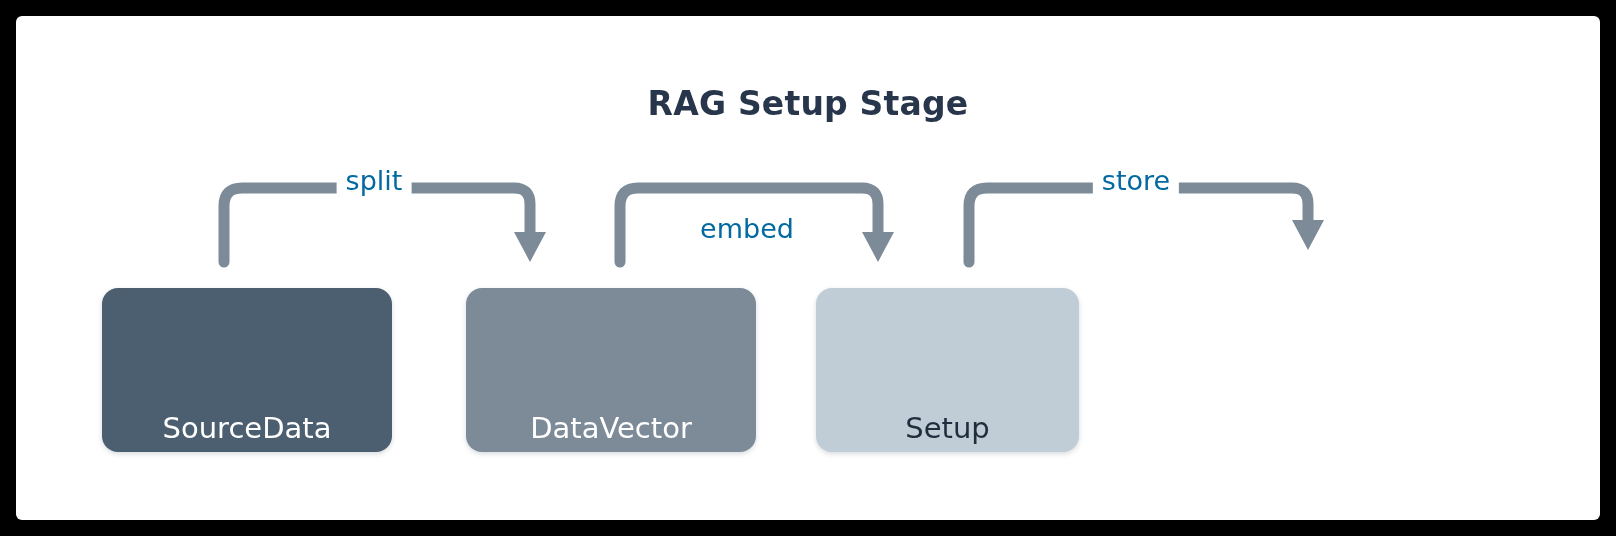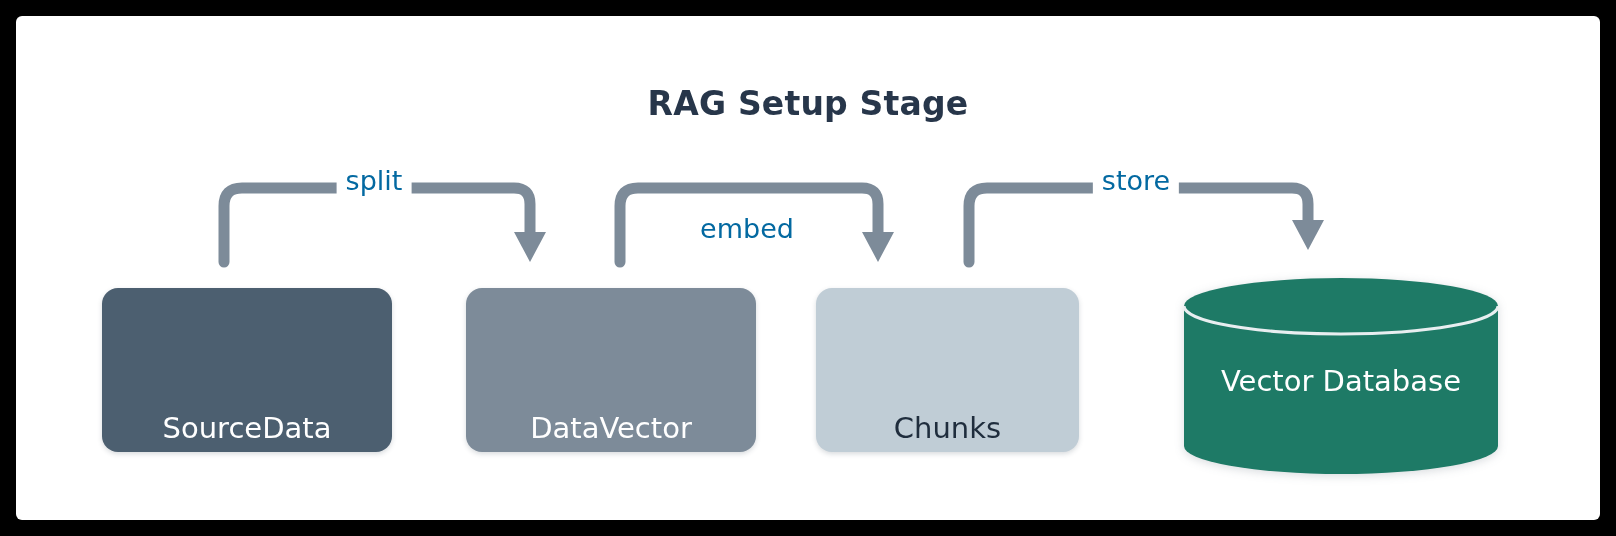--- a/index.html
+++ b/index.html
@@ -165,26 +165,18 @@
       <div class="node-line">Source</div>
       <div class="node-line">Data</div>
     </div>
 
     <div class="node-box" id="node-data-chunks">
       <div class="node-line">Data</div>
       <div class="node-line">Vector</div>
     </div>
 
     <div class="node-box" id="node-vector-embeddings">
-      <div class="node-line">Chunks</div>
+      <div class="node-line">Setup</div>
     </div>
 
-    <div id="node-vector-database">
-      <svg width="314" height="196" viewBox="0 0 314 196">
-        <path d="M0,28 L0,168 A157,28 0 0 0 314,168 L314,28 Z" fill="#1e7a66"></path>
-        <ellipse cx="157" cy="28" rx="157" ry="28" fill="#1e7a66"></ellipse>
-        <path d="M0,28 A157,28 0 0 0 314,28" fill="none" stroke="#e8eef0" stroke-width="3"></path>
-      </svg>
-      <div id="vector-database-label">Vector Database</div>
-    </div>
 
   </div>
 </div>
 
 </body></html>

